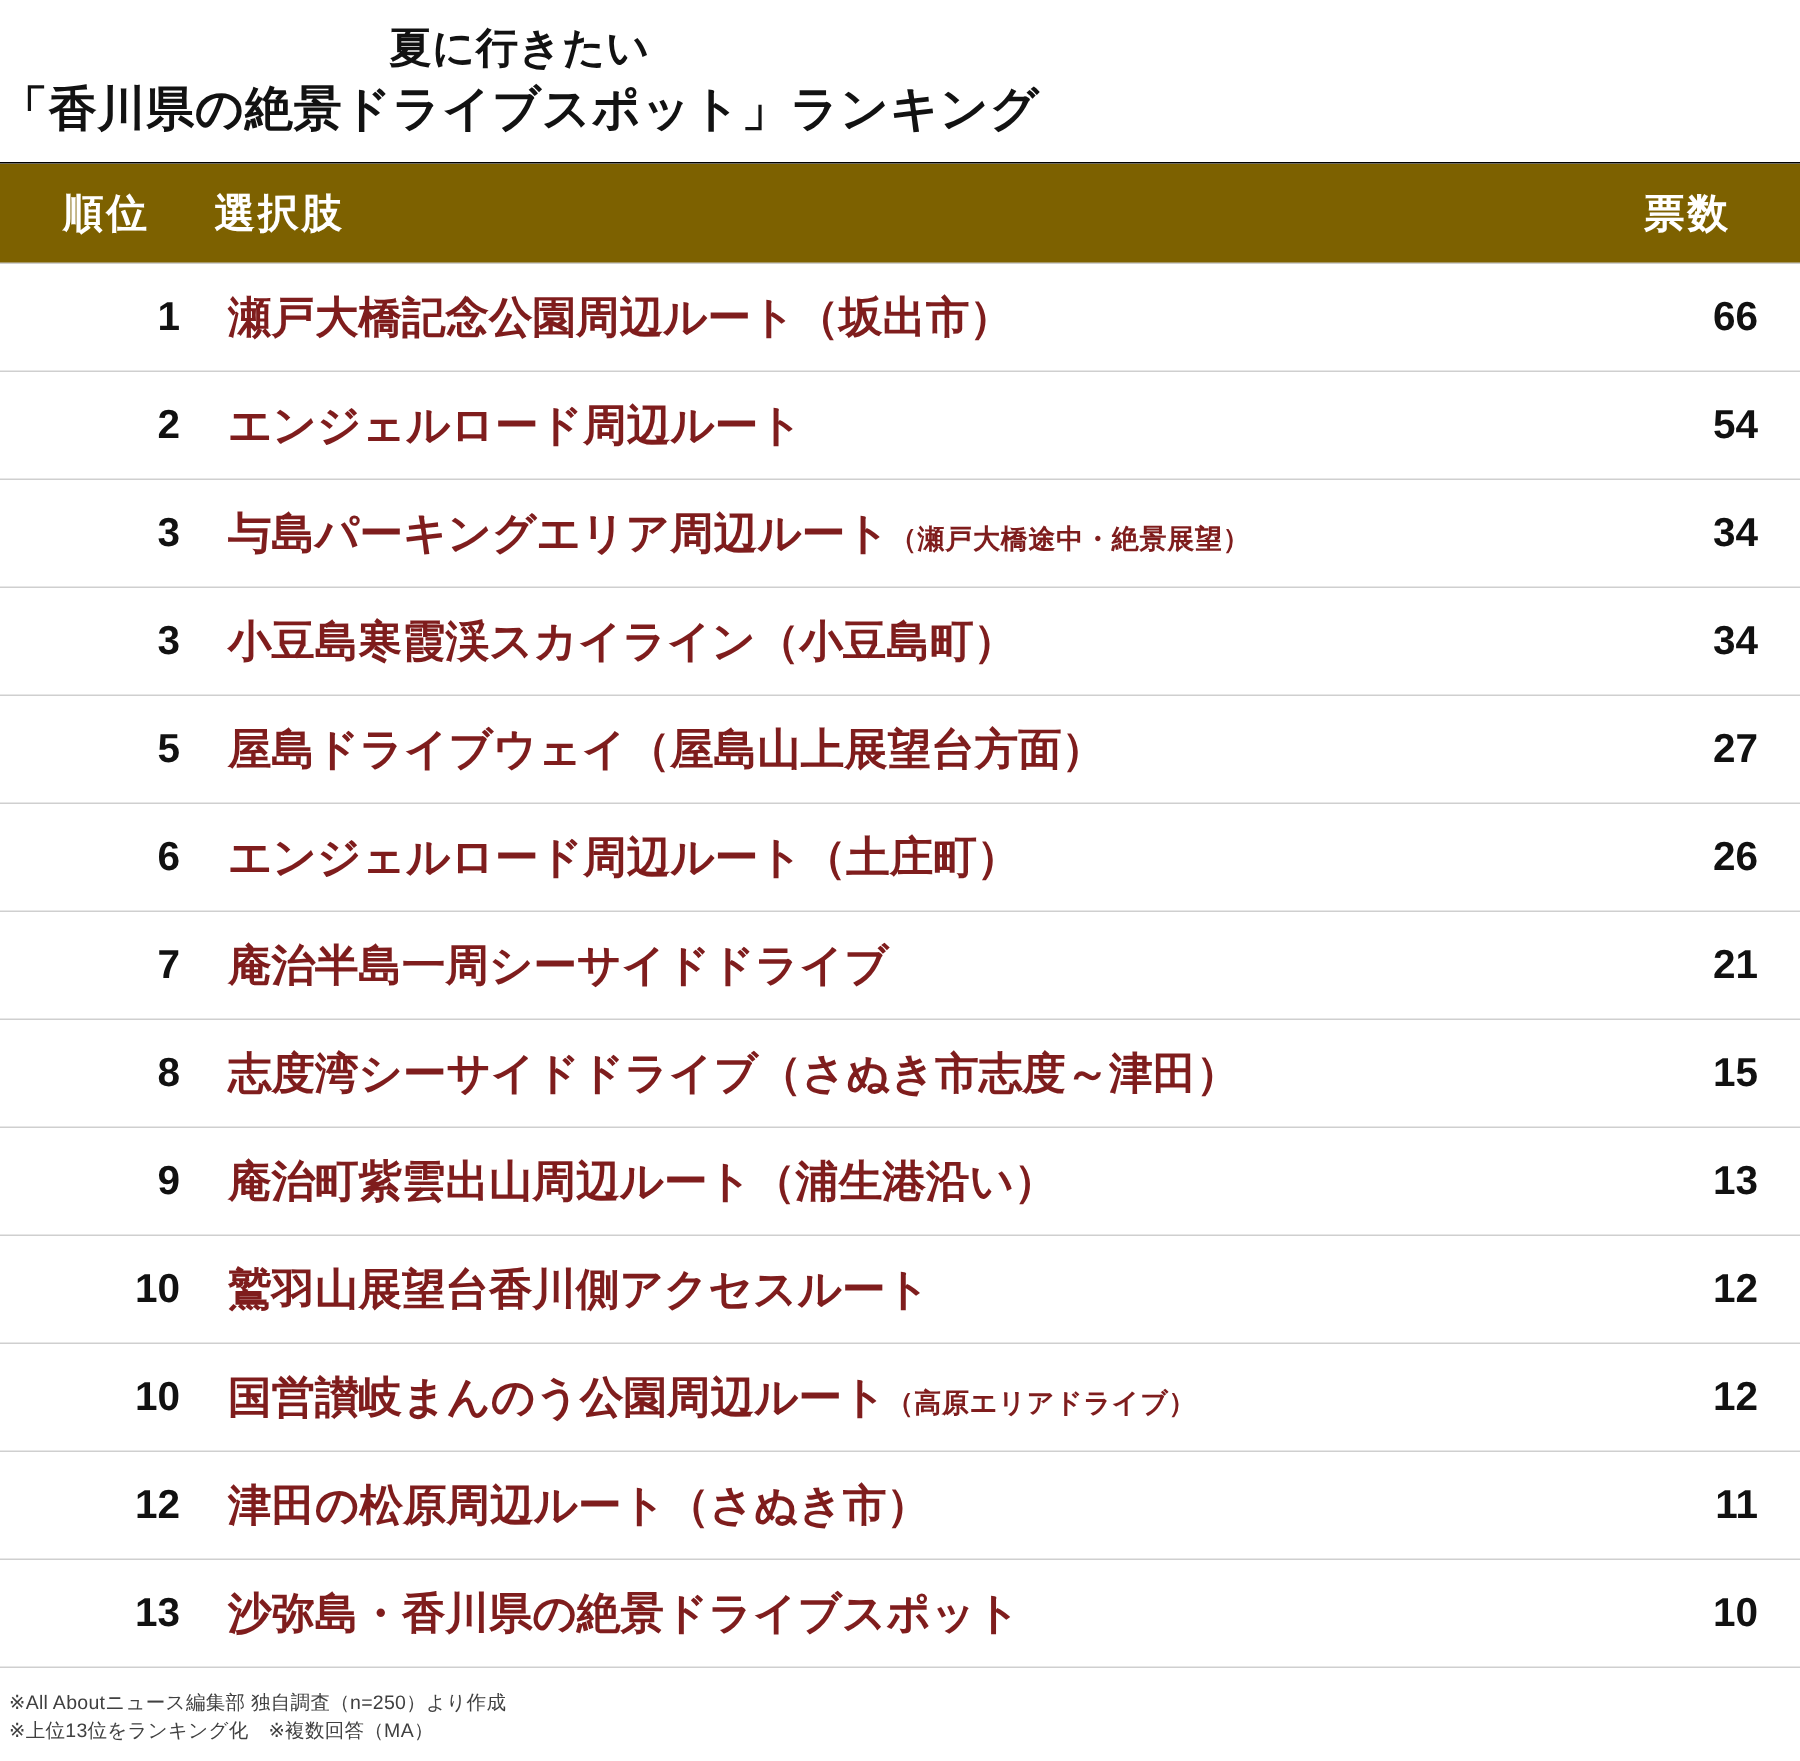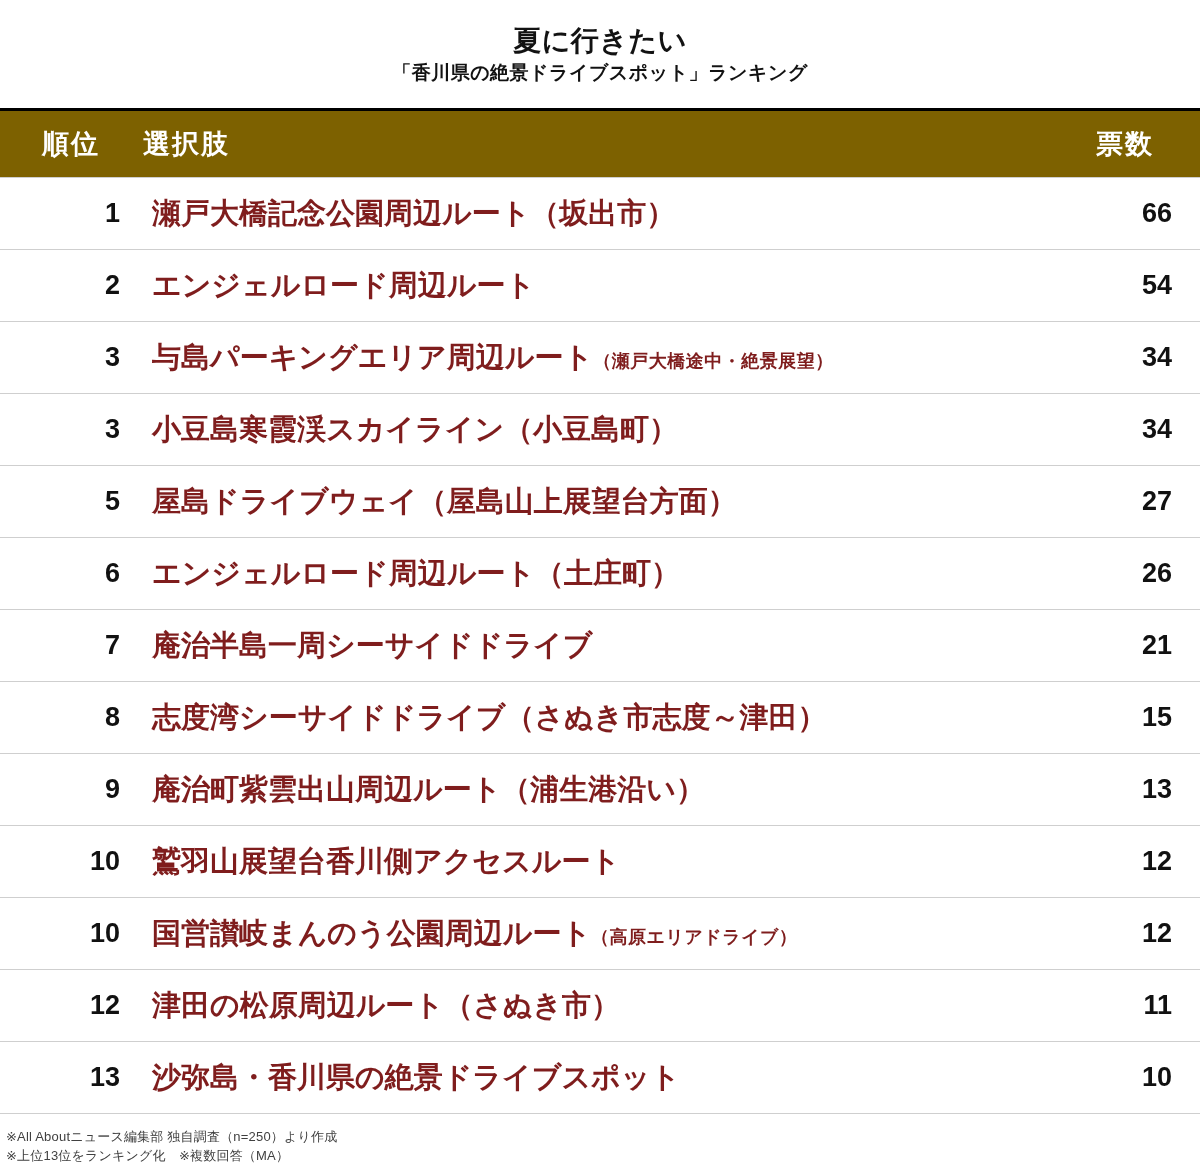--- a/index.html
+++ b/index.html
@@ -21,36 +21,36 @@
     position: relative;
     box-sizing: border-box;
   }
 
   
   .header {
     height: 108px;
     position: relative;
     display: flex;
     align-items: center;
-    justify-content: center;
-    border-bottom: 3px solid #000000;
+    justify-content: flex-start;
+    border-bottom: 1px solid #000000;
     background: #ffffff;
   }
   .title-block {
     text-align: center;
     line-height: 1.32;
   }
   .title-line {
     font-size: 28px;
     font-weight: bold;
     letter-spacing: 0.5px;
     color: #121212;
   }
   .title-line.second {
-    font-size: 19px;
+    font-size: 32px;
   }
 
   .logo {
     position: absolute;
     right: 18px;
     top: 32px;
     width: 180px;
     height: 44px;
     display: flex;
     align-items: center;

